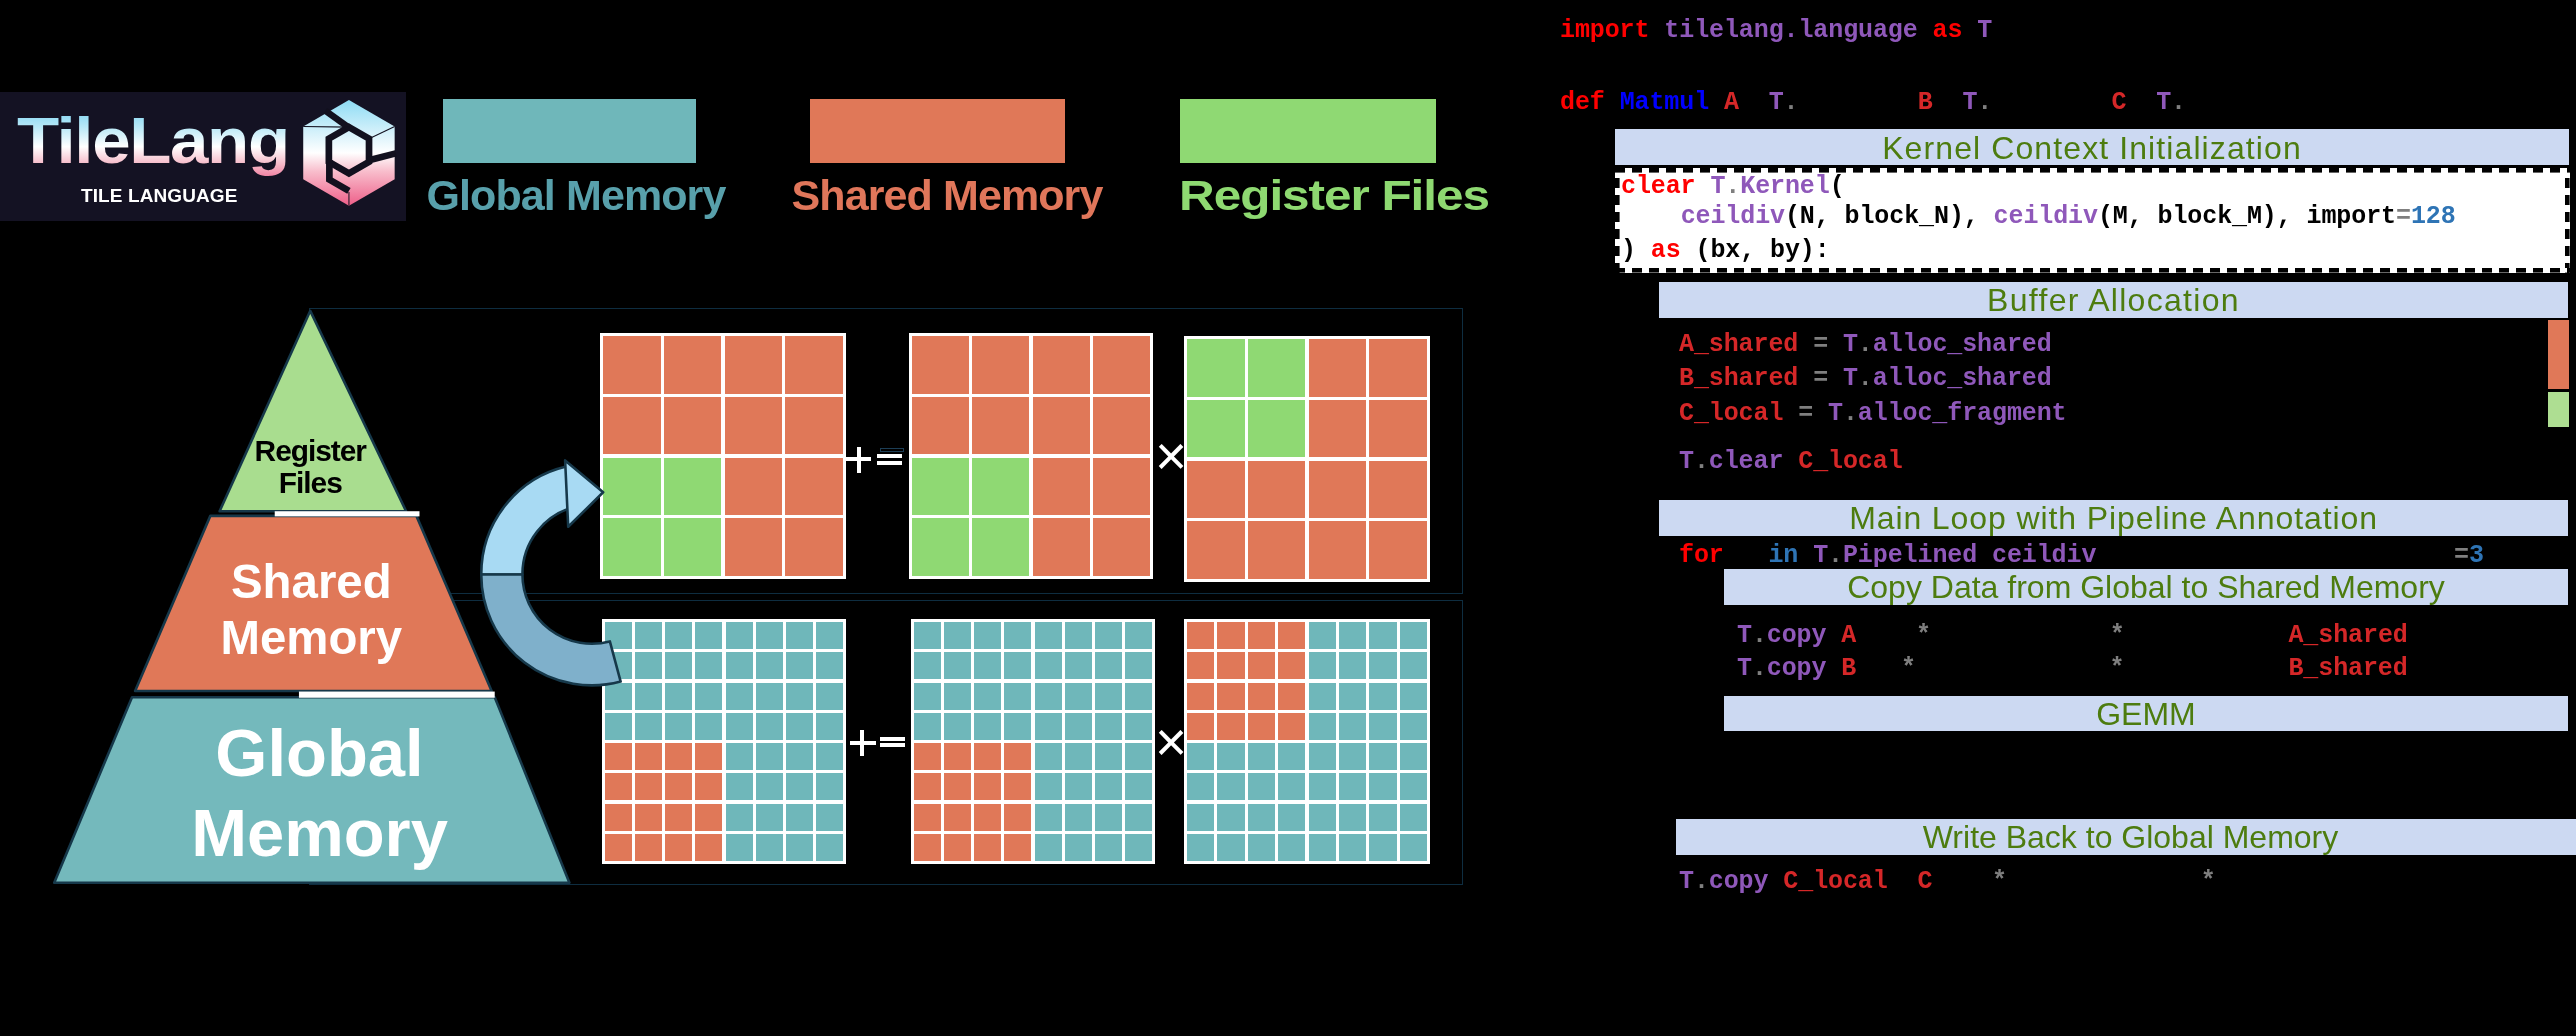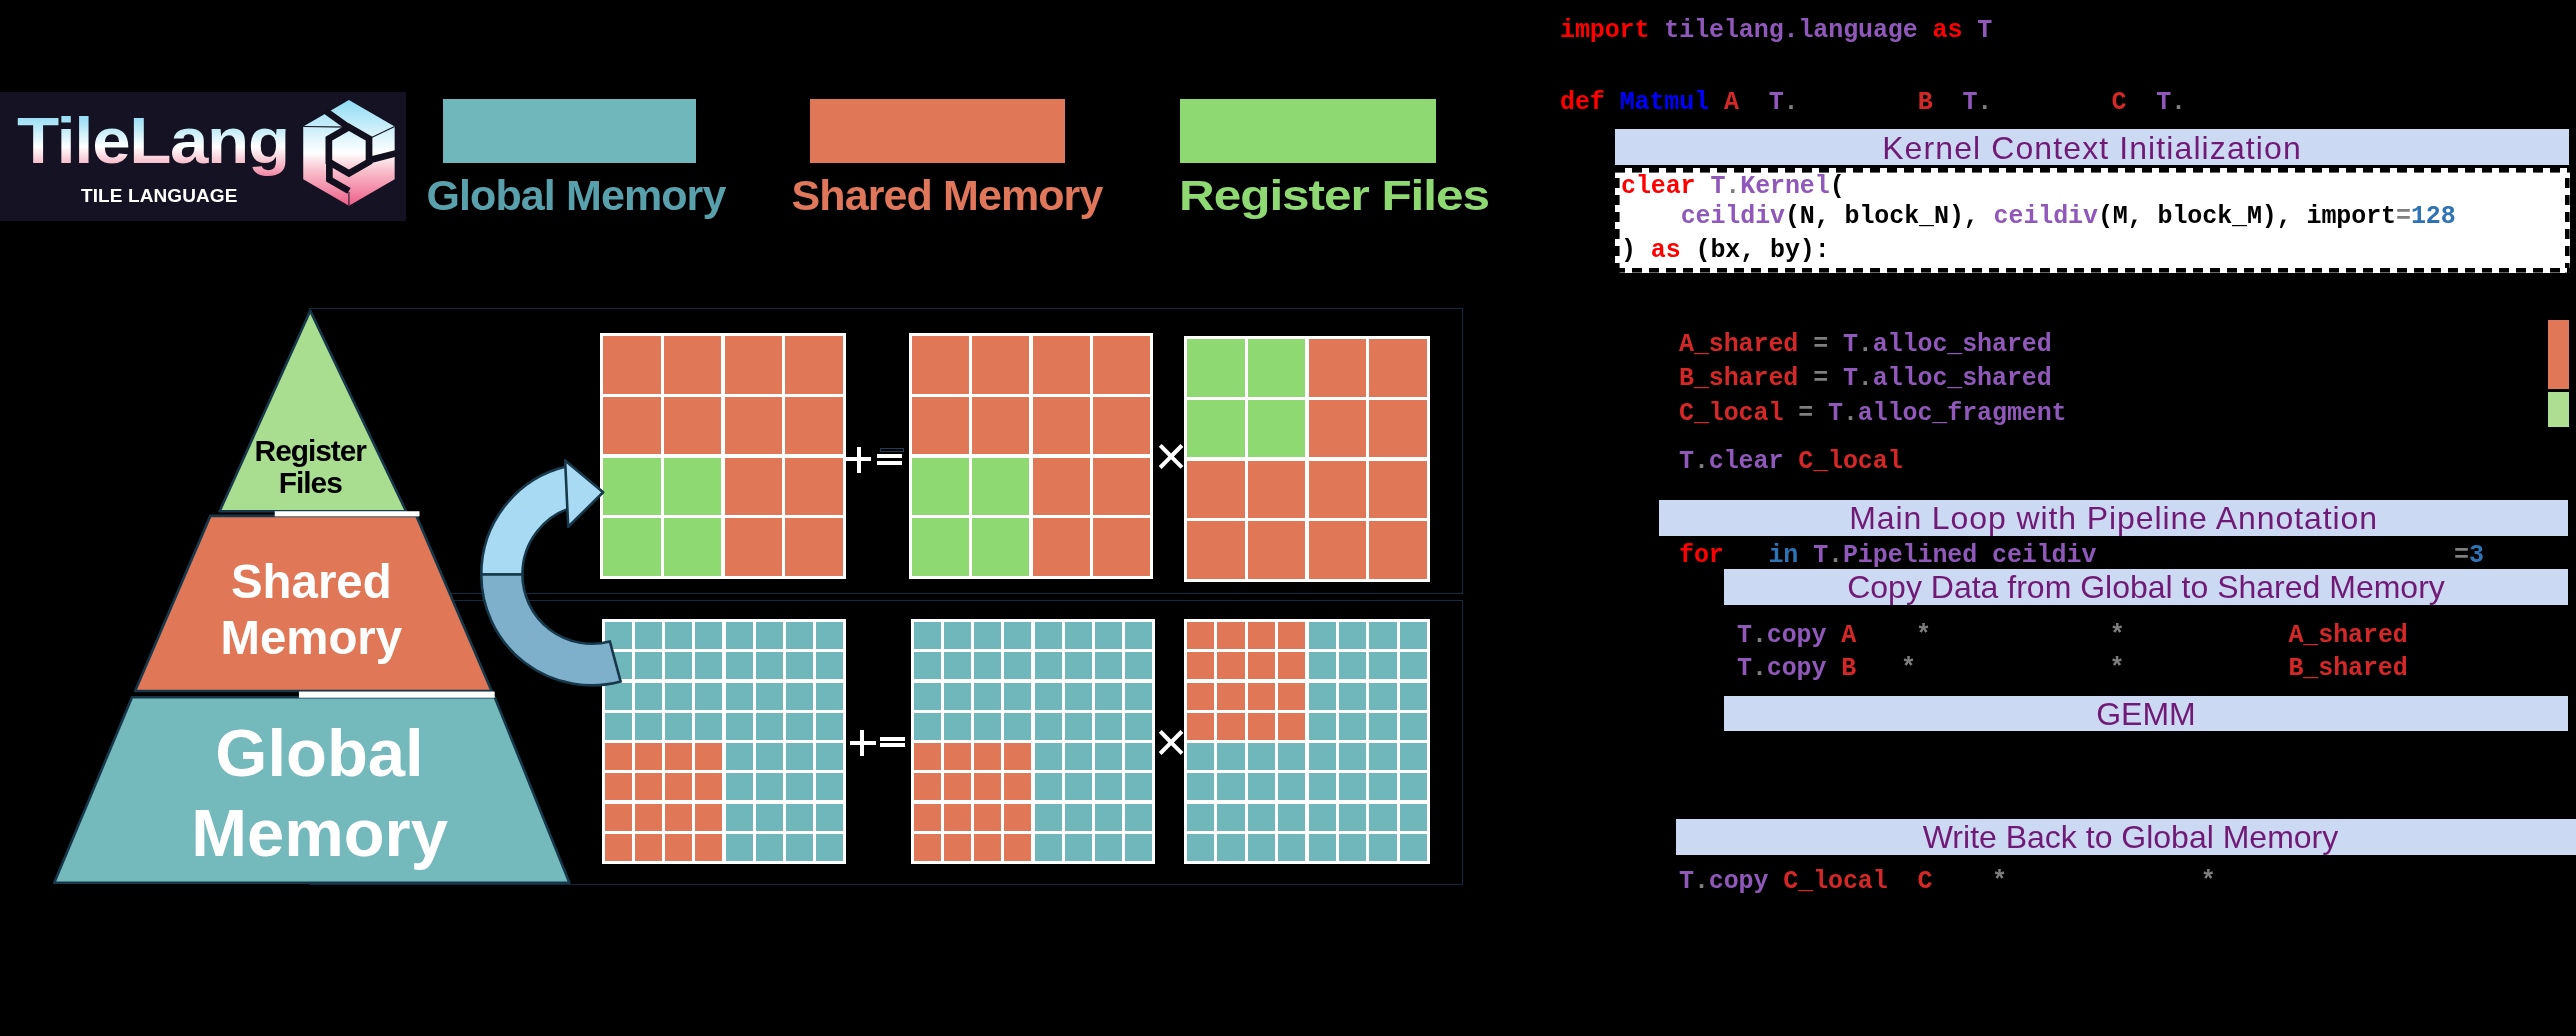--- a/index.html
+++ b/index.html
@@ -8,21 +8,21 @@
   .abs{position:absolute;}
   .code{position:absolute;font-family:"Liberation Mono", monospace;font-weight:700;
         font-size:25px;line-height:25px;white-space:pre;letter-spacing:-0.1px;}
   .kw{color:#ff0000;}
   .pu{color:#8f58ba;}
   .va{color:#d52728;}
   .gy{color:#7f7f7f;}
   .bl{color:#2e74b5;}
   .bb{color:#0000ff;}
   .bk{color:#000000;}
-  .hdr{position:absolute;background:#ccd9f2;color:#701a75;
+  .hdr{position:absolute;background:#ccd9f2;color:#4d7c0f;
        font-size:32px;line-height:36px;text-align:center;}
   .lbl{top:174px;width:618px;text-align:center;font-weight:700;font-size:43px;line-height:43px;white-space:nowrap;letter-spacing:-0.9px;}
 </style>
 </head>
 <body>
 <div id="stage">
 
 <div class="abs" id="logobox" style="left:0;top:92px;width:406px;height:129px;background:#141223;"></div>
 <div class="abs" id="tilelang" style="left:17px;top:109px;width:289px;height:82px;
      font-weight:700;font-size:64px;line-height:64px;letter-spacing:-1.3px;
@@ -362,20 +362,21 @@
 <div class="abs" style="left:1615px;top:168px;width:955px;height:105px;box-sizing:border-box;
  background:
   repeating-linear-gradient(90deg,#000 0 9.8px,#fff 9.8px 17px) left top/100% 4.6px no-repeat,
   repeating-linear-gradient(90deg,#000 0 9.8px,#fff 9.8px 17px) left bottom/100% 4.6px no-repeat,
   repeating-linear-gradient(0deg,#000 0 9.8px,#fff 9.8px 17px) left top/4.6px 100% no-repeat,
   repeating-linear-gradient(0deg,#000 0 9.8px,#fff 9.8px 17px) right top/4.6px 100% no-repeat,#fff;"></div>
 <div class="code" style="left:1621px;top:174px;"><span class="kw">clear</span> <span class="pu">T</span><span class="gy">.</span><span class="pu">Kernel</span><span class="bk">(</span></div>
 <div class="code" style="left:1621px;top:204px;"><span class="bk">    </span><span class="pu">ceildiv</span><span class="bk">(N, block_N), </span><span class="pu">ceildiv</span><span class="bk">(M, block_M), import</span><span class="gy">=</span><span class="bl">128</span></div>
 <div class="code" style="left:1621px;top:238px;"><span class="bk">)</span> <span class="kw">as</span> <span class="bk">(bx, by):</span></div>
 
+<div class="hdr" style="left:1659px;top:282px;width:909px;height:36px; letter-spacing:1.3px;">Buffer Allocation</div>
 <div class="code" style="left:1679px;top:332px;"><span class="va">A_shared</span> <span class="gy">=</span> <span class="pu">T</span><span class="gy">.</span><span class="pu">alloc_shared</span></div>
 <div class="code" style="left:1679px;top:366px;"><span class="va">B_shared</span> <span class="gy">=</span> <span class="pu">T</span><span class="gy">.</span><span class="pu">alloc_shared</span></div>
 <div class="code" style="left:1679px;top:401px;"><span class="va">C_local</span> <span class="gy">=</span> <span class="pu">T</span><span class="gy">.</span><span class="pu">alloc_fragment</span></div>
 <div class="code" style="left:1679px;top:449px;"><span class="pu">T</span><span class="gy">.</span><span class="pu">clear</span> <span class="va">C_local</span></div>
 
 <div class="hdr" style="left:1659px;top:500px;width:909px;height:36px; letter-spacing:0.9px;">Main Loop with Pipeline Annotation</div>
 <div class="code" style="left:1679px;top:543px;"><span class="kw">for</span>   <span class="bl">in</span> <span class="pu">T</span><span class="gy">.</span><span class="pu">Pipelined</span> <span class="pu">ceildiv</span>                        <span class="gy">=</span><span class="bl">3</span></div>
 
 <div class="hdr" style="left:1724px;top:569px;width:844px;height:36px;">Copy Data from Global to Shared Memory</div>
 <div class="code" style="left:1737px;top:623px;"><span class="pu">T</span><span class="gy">.</span><span class="pu">copy</span> <span class="va">A</span>    <span class="gy">*</span>            <span class="gy">*</span>           <span class="va">A_shared</span></div>

